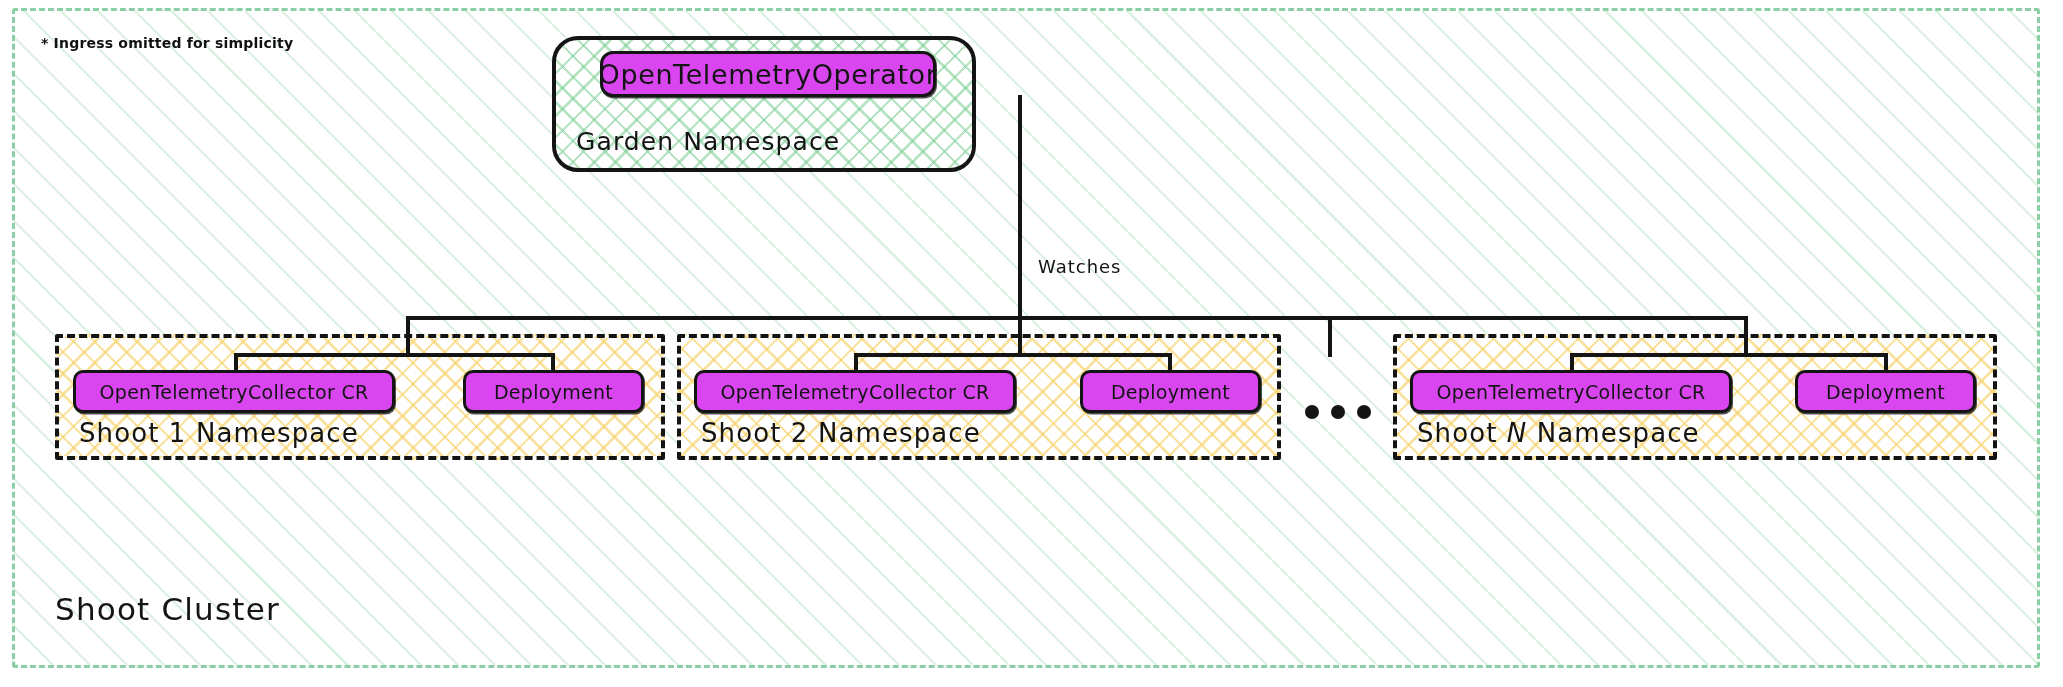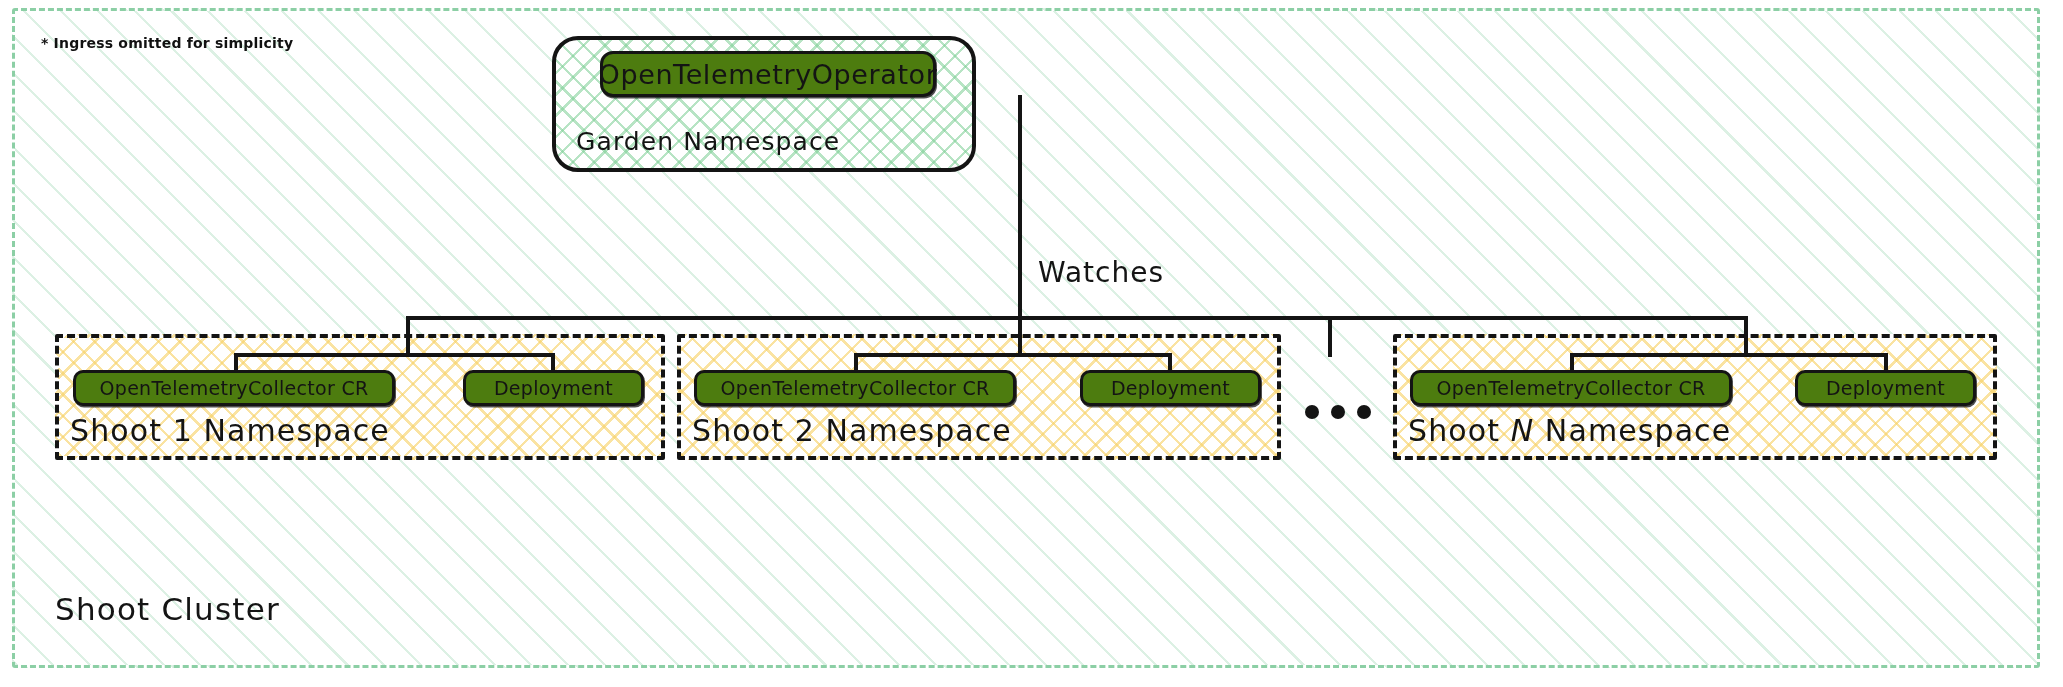--- a/index.html
+++ b/index.html
@@ -123,34 +123,34 @@
         rgba(255,255,255,0) 2.4px,
         rgba(255,255,255,0) 15px
       );
   }
   #shoot-ns-0 { left: 55px;   width: 610px; }
   #shoot-ns-1 { left: 677px;  width: 604px; }
   #shoot-ns-2 { left: 1393px; width: 604px; }
 
   .shoot-ns-label {
     position: absolute;
-    left: 11px;
+    left: 20px;
     bottom: 8px;
-    font-size: 30px;
+    font-size: 26px;
     color: #141414;
     letter-spacing: 1.1px;
     white-space: nowrap;
   }
   .shoot-ns-label .ital { font-style: italic; }
 
   
   .node {
     position: absolute;
     box-sizing: border-box;
-    background: #4d7c0f;
+    background: #d946ef;
     border: 3.5px solid #141414;
     border-radius: 11px;
     display: flex;
     align-items: center;
     justify-content: center;
     color: #141414;
     white-space: nowrap;
     box-shadow: 1px 1.5px 0 rgba(20,20,20,0.75);
   }
 
@@ -158,21 +158,21 @@
     left: 600px;
     top: 51px;
     width: 336px;
     height: 46px;
     border-radius: 13px;
     font-size: 27px;
     letter-spacing: 0.6px;
   }
 
   .node.small {
-    height: 36px;
+    height: 43px;
     font-size: 19px;
     letter-spacing: 0.3px;
     border-radius: 10px;
   }
   
   #node-otelcr-0 { left: 73px;   top: 370px; width: 322px; }
   #node-dep-0    { left: 463px;  top: 370px; width: 181px; }
   #node-otelcr-1 { left: 694px;  top: 370px; width: 322px; }
   #node-dep-1    { left: 1080px; top: 370px; width: 181px; }
   #node-otelcr-2 { left: 1410px; top: 370px; width: 322px; }
@@ -192,21 +192,21 @@
     stroke-width: 4;
     fill: none;
     stroke-linecap: square;
   }
 
   
   .edge-label {
     position: absolute;
     left: 1038px;
     top: 256px;
-    font-size: 28px;
+    font-size: 18px;
     color: #141414;
     letter-spacing: 1px;
     white-space: nowrap;
   }
 
   
   .ellipsis {
     position: absolute;
     left: 1305px;
     top: 405px;

